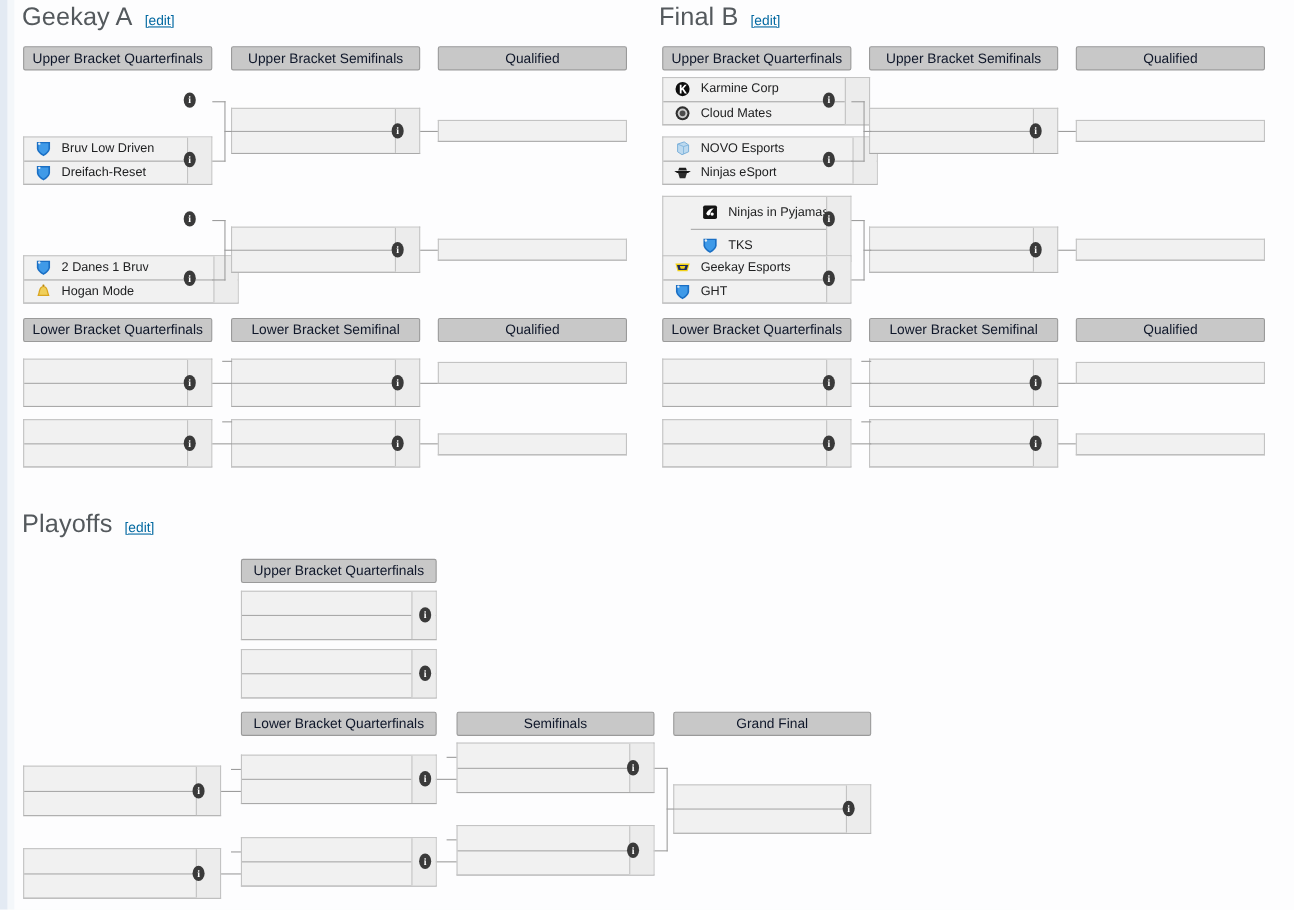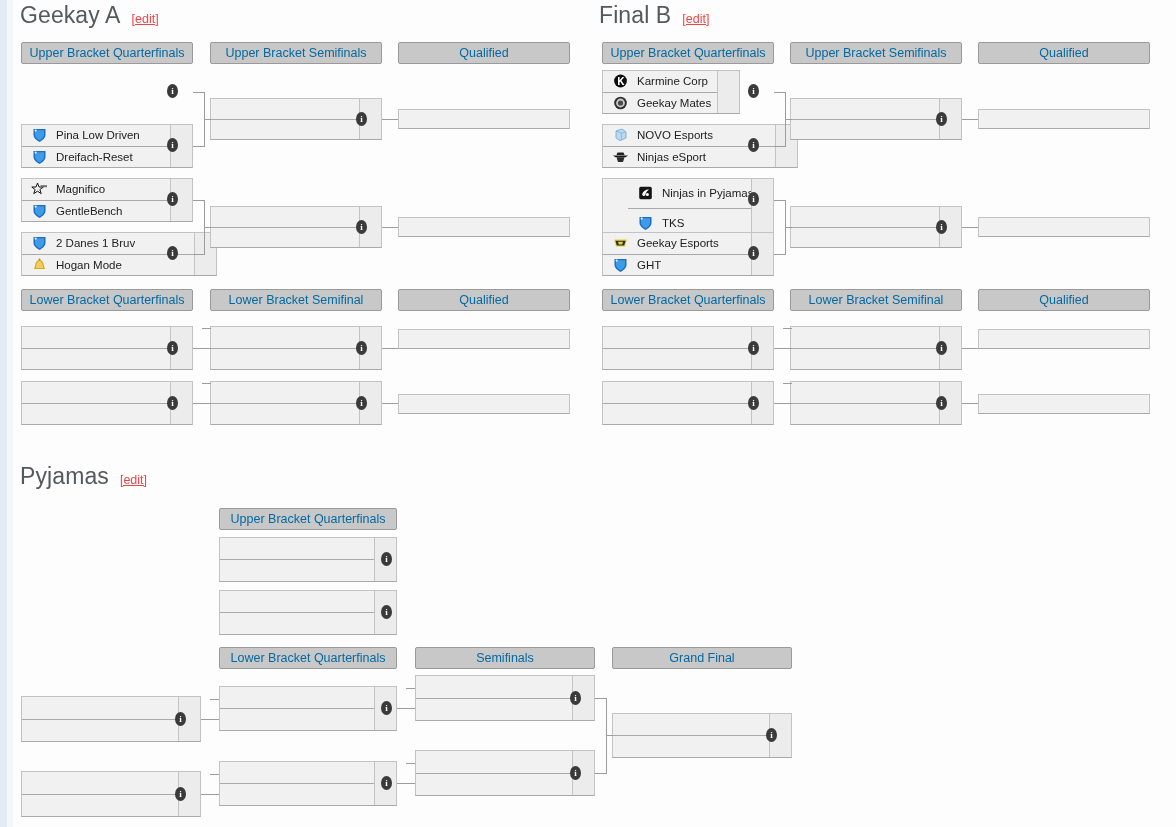--- a/index.html
+++ b/index.html
@@ -34,33 +34,33 @@
     white-space: nowrap;
   }
   .section-title {
     font-size: 23px;
     font-weight: 400;
     color: #54595d;
     letter-spacing: .1px;
   }
   .edit-link {
     font-size: 12.5px;
-    color: #ef4444;
+    color: #0369a1;
   }
 
   
   .round-header {
     position: absolute;
     height: 22px;
     background: #c8c8c8;
     border: 1px solid #9a9a9a;
     border-radius: 2px;
     display: flex; align-items: center; justify-content: center;
     font-size: 12.5px;
-    color: #0369a1;
+    color: #0f172a;
     white-space: nowrap;
   }
 
   
   .match {
     position: absolute;
     background: #f1f1f1;
     border: 1px solid #c3c3c3;
     border-bottom-color: #a9a9a9;
     display: flex;
@@ -136,85 +136,59 @@
     <span class="section-title">Geekay A</span>
     <a class="edit-link" href="#">[edit]</a>
   </div>
 
   <div class="section-head" style="left:599px; top:2px;">
     <span class="section-title">Final B</span>
     <a class="edit-link" href="#">[edit]</a>
   </div>
 
   <div class="section-head" style="left:20px; top:463px;">
-    <span class="section-title">Pyjamas</span>
+    <span class="section-title">Playoffs</span>
     <a class="edit-link" href="#">[edit]</a>
   </div>
 
   <div class="round-header" style="left:21px; top:42px; width:172px;">Upper Bracket Quarterfinals</div>
   <div class="round-header" style="left:210px; top:42px; width:172px;">Upper Bracket Semifinals</div>
   <div class="round-header" style="left:398px; top:42px; width:172px;">Qualified</div>
 
   <div class="info-bubble" style="left:167px; top:84px;">i</div>
 
   <div class="match two-row" style="left:21px; top:124px; width:172px; height:44px;">
     <div class="mrow">
       <div class="opp">
         <span class="logo">
           <svg width="17" height="16" viewBox="0 0 17 16">
               <path d="M2.5 2 L14.5 2 L14.5 8 C14.5 12 8.5 15 8.5 15 C8.5 15 2.5 12 2.5 8 Z" fill="#1a6fc4"></path>
               <path d="M4 3.2 L13 3.2 L13 8 C13 11 8.5 13.3 8.5 13.3 C8.5 13.3 4 11 4 8 Z" fill="#3f9ae8"></path>
               <circle cx="4.7" cy="3.6" r="1.1" fill="#e8eef5"></circle>
             </svg>
         </span>
-        <span class="opp-name">Pina Low Driven</span>
+        <span class="opp-name">Bruv Low Driven</span>
       </div>
     </div>
     <div class="mrow">
       <div class="opp">
         <span class="logo">
           <svg width="17" height="16" viewBox="0 0 17 16">
               <path d="M2.5 2 L14.5 2 L14.5 8 C14.5 12 8.5 15 8.5 15 C8.5 15 2.5 12 2.5 8 Z" fill="#1a6fc4"></path>
               <path d="M4 3.2 L13 3.2 L13 8 C13 11 8.5 13.3 8.5 13.3 C8.5 13.3 4 11 4 8 Z" fill="#3f9ae8"></path>
               <circle cx="4.7" cy="3.6" r="1.1" fill="#e8eef5"></circle>
             </svg>
         </span>
         <span class="opp-name">Dreifach-Reset</span>
       </div>
     </div>
     <div class="score-col"></div>
   </div>
   <div class="info-bubble" style="left:167px; top:138px;">i</div>
 
-  <div class="match two-row" style="left:21px; top:178px; width:172px; height:44px;">
-    <div class="mrow">
-      <div class="opp">
-        <span class="logo">
-          <svg width="17" height="16" viewBox="0 0 17 16">
-              <path d="M6.5 2 L8 6 L12.4 6 L8.9 8.6 L10.2 12.6 L6.5 10.2 L2.8 12.6 L4.1 8.6 L0.8 6 L5 6 Z" fill="none" stroke="#141414" stroke-width="1"></path>
-              <rect x="9.5" y="4.2" width="6.5" height="2" fill="#6e6e6e"></rect>
-            </svg>
-        </span>
-        <span class="opp-name">Magnifico</span>
-      </div>
-    </div>
-    <div class="mrow">
-      <div class="opp">
-        <span class="logo">
-          <svg width="17" height="16" viewBox="0 0 17 16">
-              <path d="M2.5 2 L14.5 2 L14.5 8 C14.5 12 8.5 15 8.5 15 C8.5 15 2.5 12 2.5 8 Z" fill="#1a6fc4"></path>
-              <path d="M4 3.2 L13 3.2 L13 8 C13 11 8.5 13.3 8.5 13.3 C8.5 13.3 4 11 4 8 Z" fill="#3f9ae8"></path>
-              <circle cx="4.7" cy="3.6" r="1.1" fill="#e8eef5"></circle>
-            </svg>
-        </span>
-        <span class="opp-name">GentleBench</span>
-      </div>
-    </div>
-    <div class="score-col"></div>
-  </div>
   <div class="info-bubble" style="left:167px; top:192px;">i</div>
 
   <div class="match two-row" style="left:21px; top:232px; width:196px; height:44px;">
     <div class="mrow">
       <div class="opp">
         <span class="logo">
           <svg width="17" height="16" viewBox="0 0 17 16">
               <path d="M2.5 2 L14.5 2 L14.5 8 C14.5 12 8.5 15 8.5 15 C8.5 15 2.5 12 2.5 8 Z" fill="#1a6fc4"></path>
               <path d="M4 3.2 L13 3.2 L13 8 C13 11 8.5 13.3 8.5 13.3 C8.5 13.3 4 11 4 8 Z" fill="#3f9ae8"></path>
               <circle cx="4.7" cy="3.6" r="1.1" fill="#e8eef5"></circle>
@@ -381,42 +355,42 @@
         <div class="opp">
           <span class="opp-name"></span>
         </div>
       </div>
   </div>
 
   <div class="round-header" style="left:602px; top:42px; width:172px;">Upper Bracket Quarterfinals</div>
   <div class="round-header" style="left:790px; top:42px; width:172px;">Upper Bracket Semifinals</div>
   <div class="round-header" style="left:978px; top:42px; width:172px;">Qualified</div>
 
-  <div class="match two-row" style="left:602px; top:70px; width:138px; height:44px;">
+  <div class="match two-row" style="left:602px; top:70px; width:189px; height:44px;">
     <div class="mrow">
       <div class="opp">
         <span class="logo">
           <svg width="17" height="16" viewBox="0 0 17 16">
               <circle cx="8.5" cy="8" r="6.4" fill="#0d0d0d"></circle>
               <path d="M6 4 L7.6 4 L7.6 7.2 L10.4 4 L12.3 4 L9.4 7.4 L12.5 12 L10.5 12 L8.2 8.6 L7.6 9.3 L7.6 12 L6 12 Z" fill="#ffffff"></path>
             </svg>
         </span>
         <span class="opp-name">Karmine Corp</span>
       </div>
     </div>
     <div class="mrow">
       <div class="opp">
         <span class="logo">
           <svg width="17" height="16" viewBox="0 0 17 16">
               <circle cx="8.5" cy="8" r="6.3" fill="#2f2f2f"></circle>
               <circle cx="8.5" cy="8" r="4.4" fill="#c9c9c9"></circle>
               <circle cx="8.5" cy="8" r="2.6" fill="#4a4a4a"></circle>
             </svg>
         </span>
-        <span class="opp-name">Geekay Mates</span>
+        <span class="opp-name">Cloud Mates</span>
       </div>
     </div>
     <div class="score-col"></div>
   </div>
   <div class="info-bubble" style="left:748px; top:84px;">i</div>
 
   <div class="match two-row" style="left:602px; top:124px; width:196px; height:44px;">
     <div class="mrow">
       <div class="opp">
         <span class="logo">

